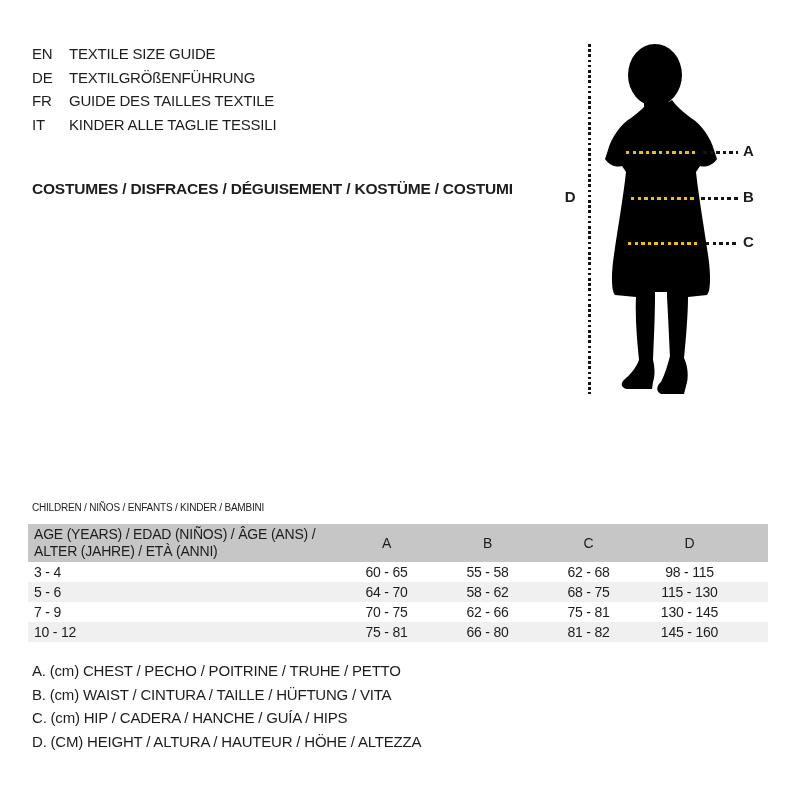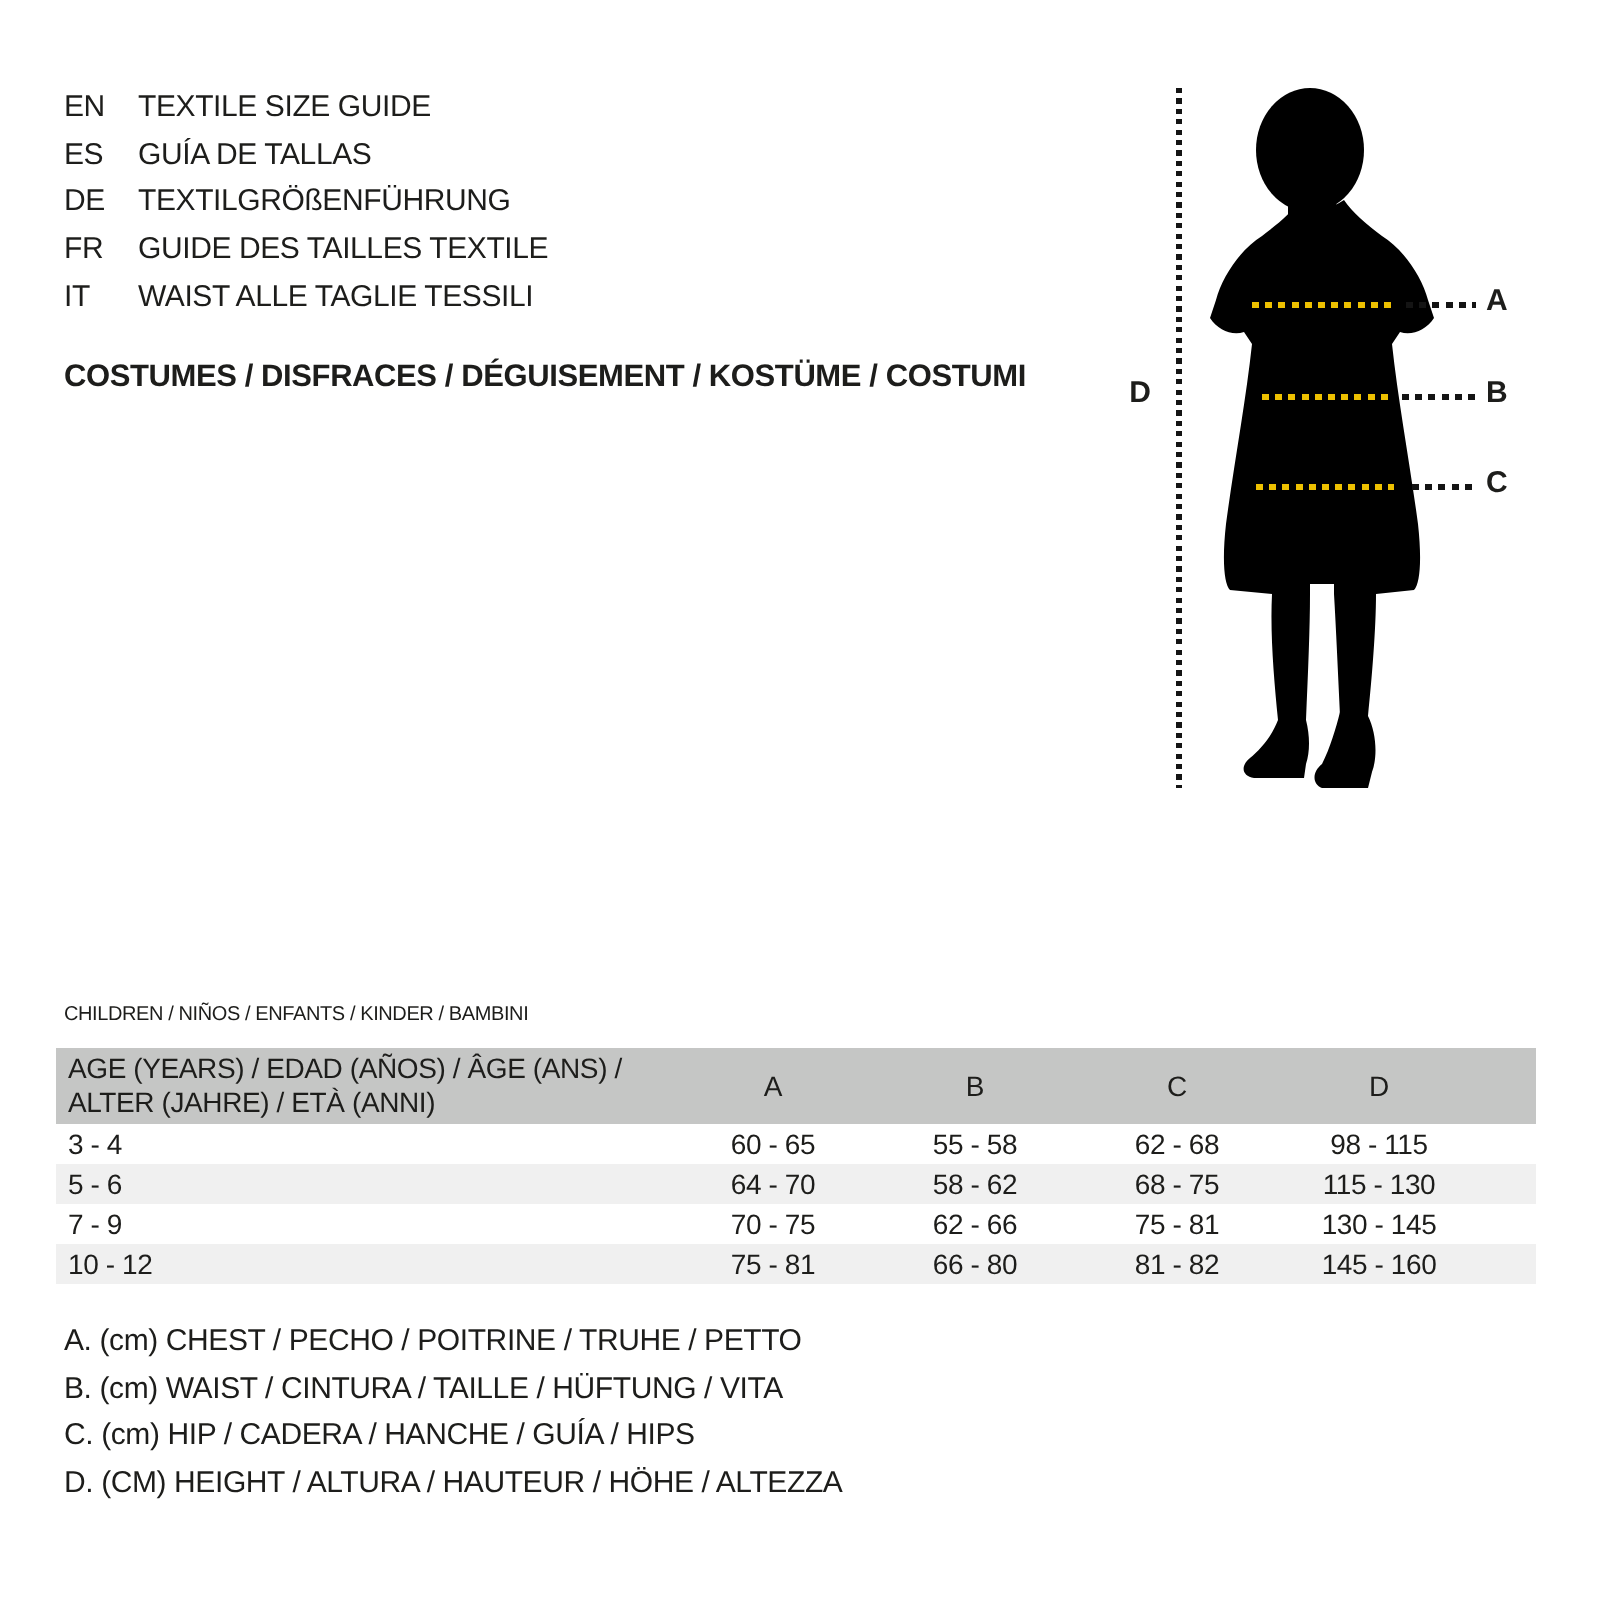--- a/index.html
+++ b/index.html
@@ -66,34 +66,30 @@
 <body>
 
 <div class="sheet">
 
   <section class="lang-block">
     <div class="lang-row">
       <span class="lang-code">EN</span>
       <span class="lang-label">TEXTILE SIZE GUIDE</span>
     </div>
     <div class="lang-row">
-      <span class="lang-code">ES</span>
-      <span class="lang-label">GUÍA DE TALLAS</span>
-    </div>
-    <div class="lang-row">
       <span class="lang-code">DE</span>
       <span class="lang-label">TEXTILGRÖßENFÜHRUNG</span>
     </div>
     <div class="lang-row">
       <span class="lang-code">FR</span>
       <span class="lang-label">GUIDE DES TAILLES TEXTILE</span>
     </div>
     <div class="lang-row">
       <span class="lang-code">IT</span>
-      <span class="lang-label">WAIST ALLE TAGLIE TESSILI</span>
+      <span class="lang-label">KINDER ALLE TAGLIE TESSILI</span>
     </div>
   </section>
 
   <h1 class="category-heading">COSTUMES / DISFRACES / DÉGUISEMENT / KOSTÜME / COSTUMI</h1>
 
   <div class="figure">
     <span class="d-label">D</span>
     <div class="v-line"></div>
 
     <svg class="silhouette" viewBox="0 0 116 355" xmlns="http://www.w3.org/2000/svg">
@@ -163,21 +159,21 @@
       <colgroup>
         <col style="width:308px">
         <col style="width:101px">
         <col style="width:101px">
         <col style="width:101px">
         <col style="width:129px">
       </colgroup>
       <thead>
         <tr>
           <th class="age-th">
-            <span>AGE (YEARS) / EDAD (AÑOS) / ÂGE (ANS) /</span><br>
+            <span>AGE (YEARS) / EDAD (NIÑOS) / ÂGE (ANS) /</span><br>
             <span>ALTER (JAHRE) / ETÀ (ANNI)</span>
           </th>
           <th class="val-th">A</th>
           <th class="val-th">B</th>
           <th class="val-th">C</th>
           <th class="val-th col-d">D</th>
         </tr>
       </thead>
       <tbody>
         <tr>

